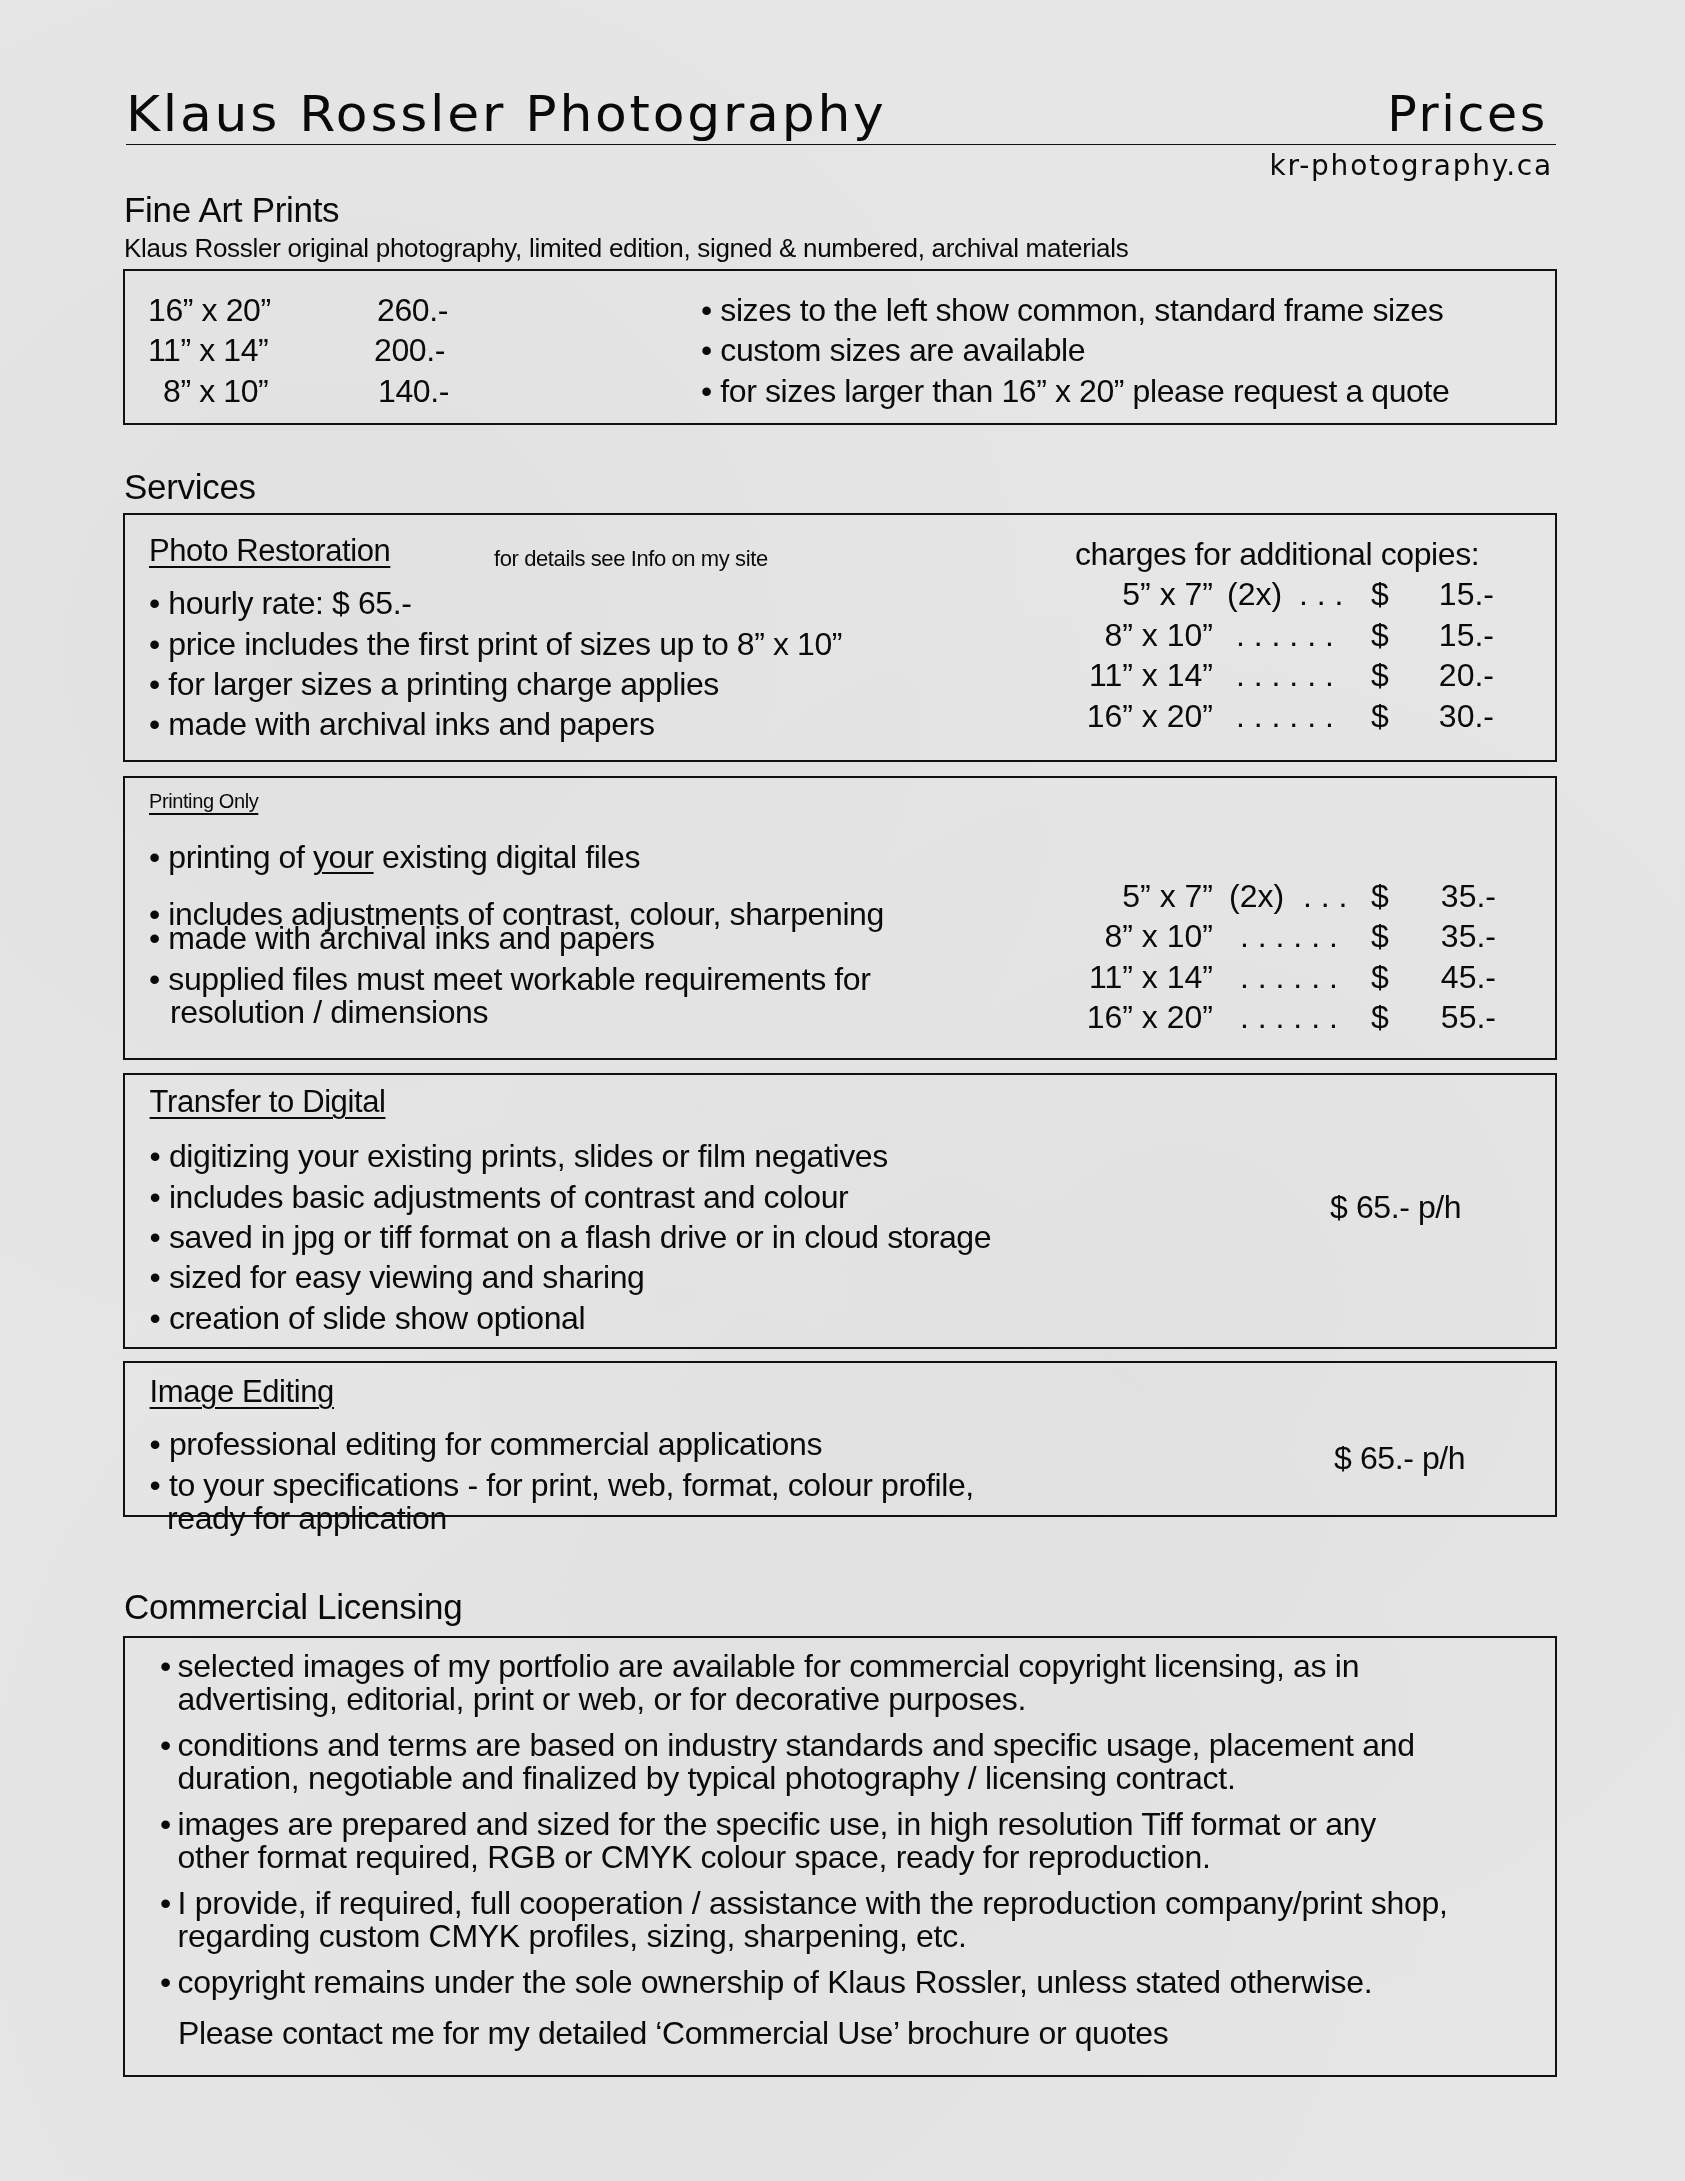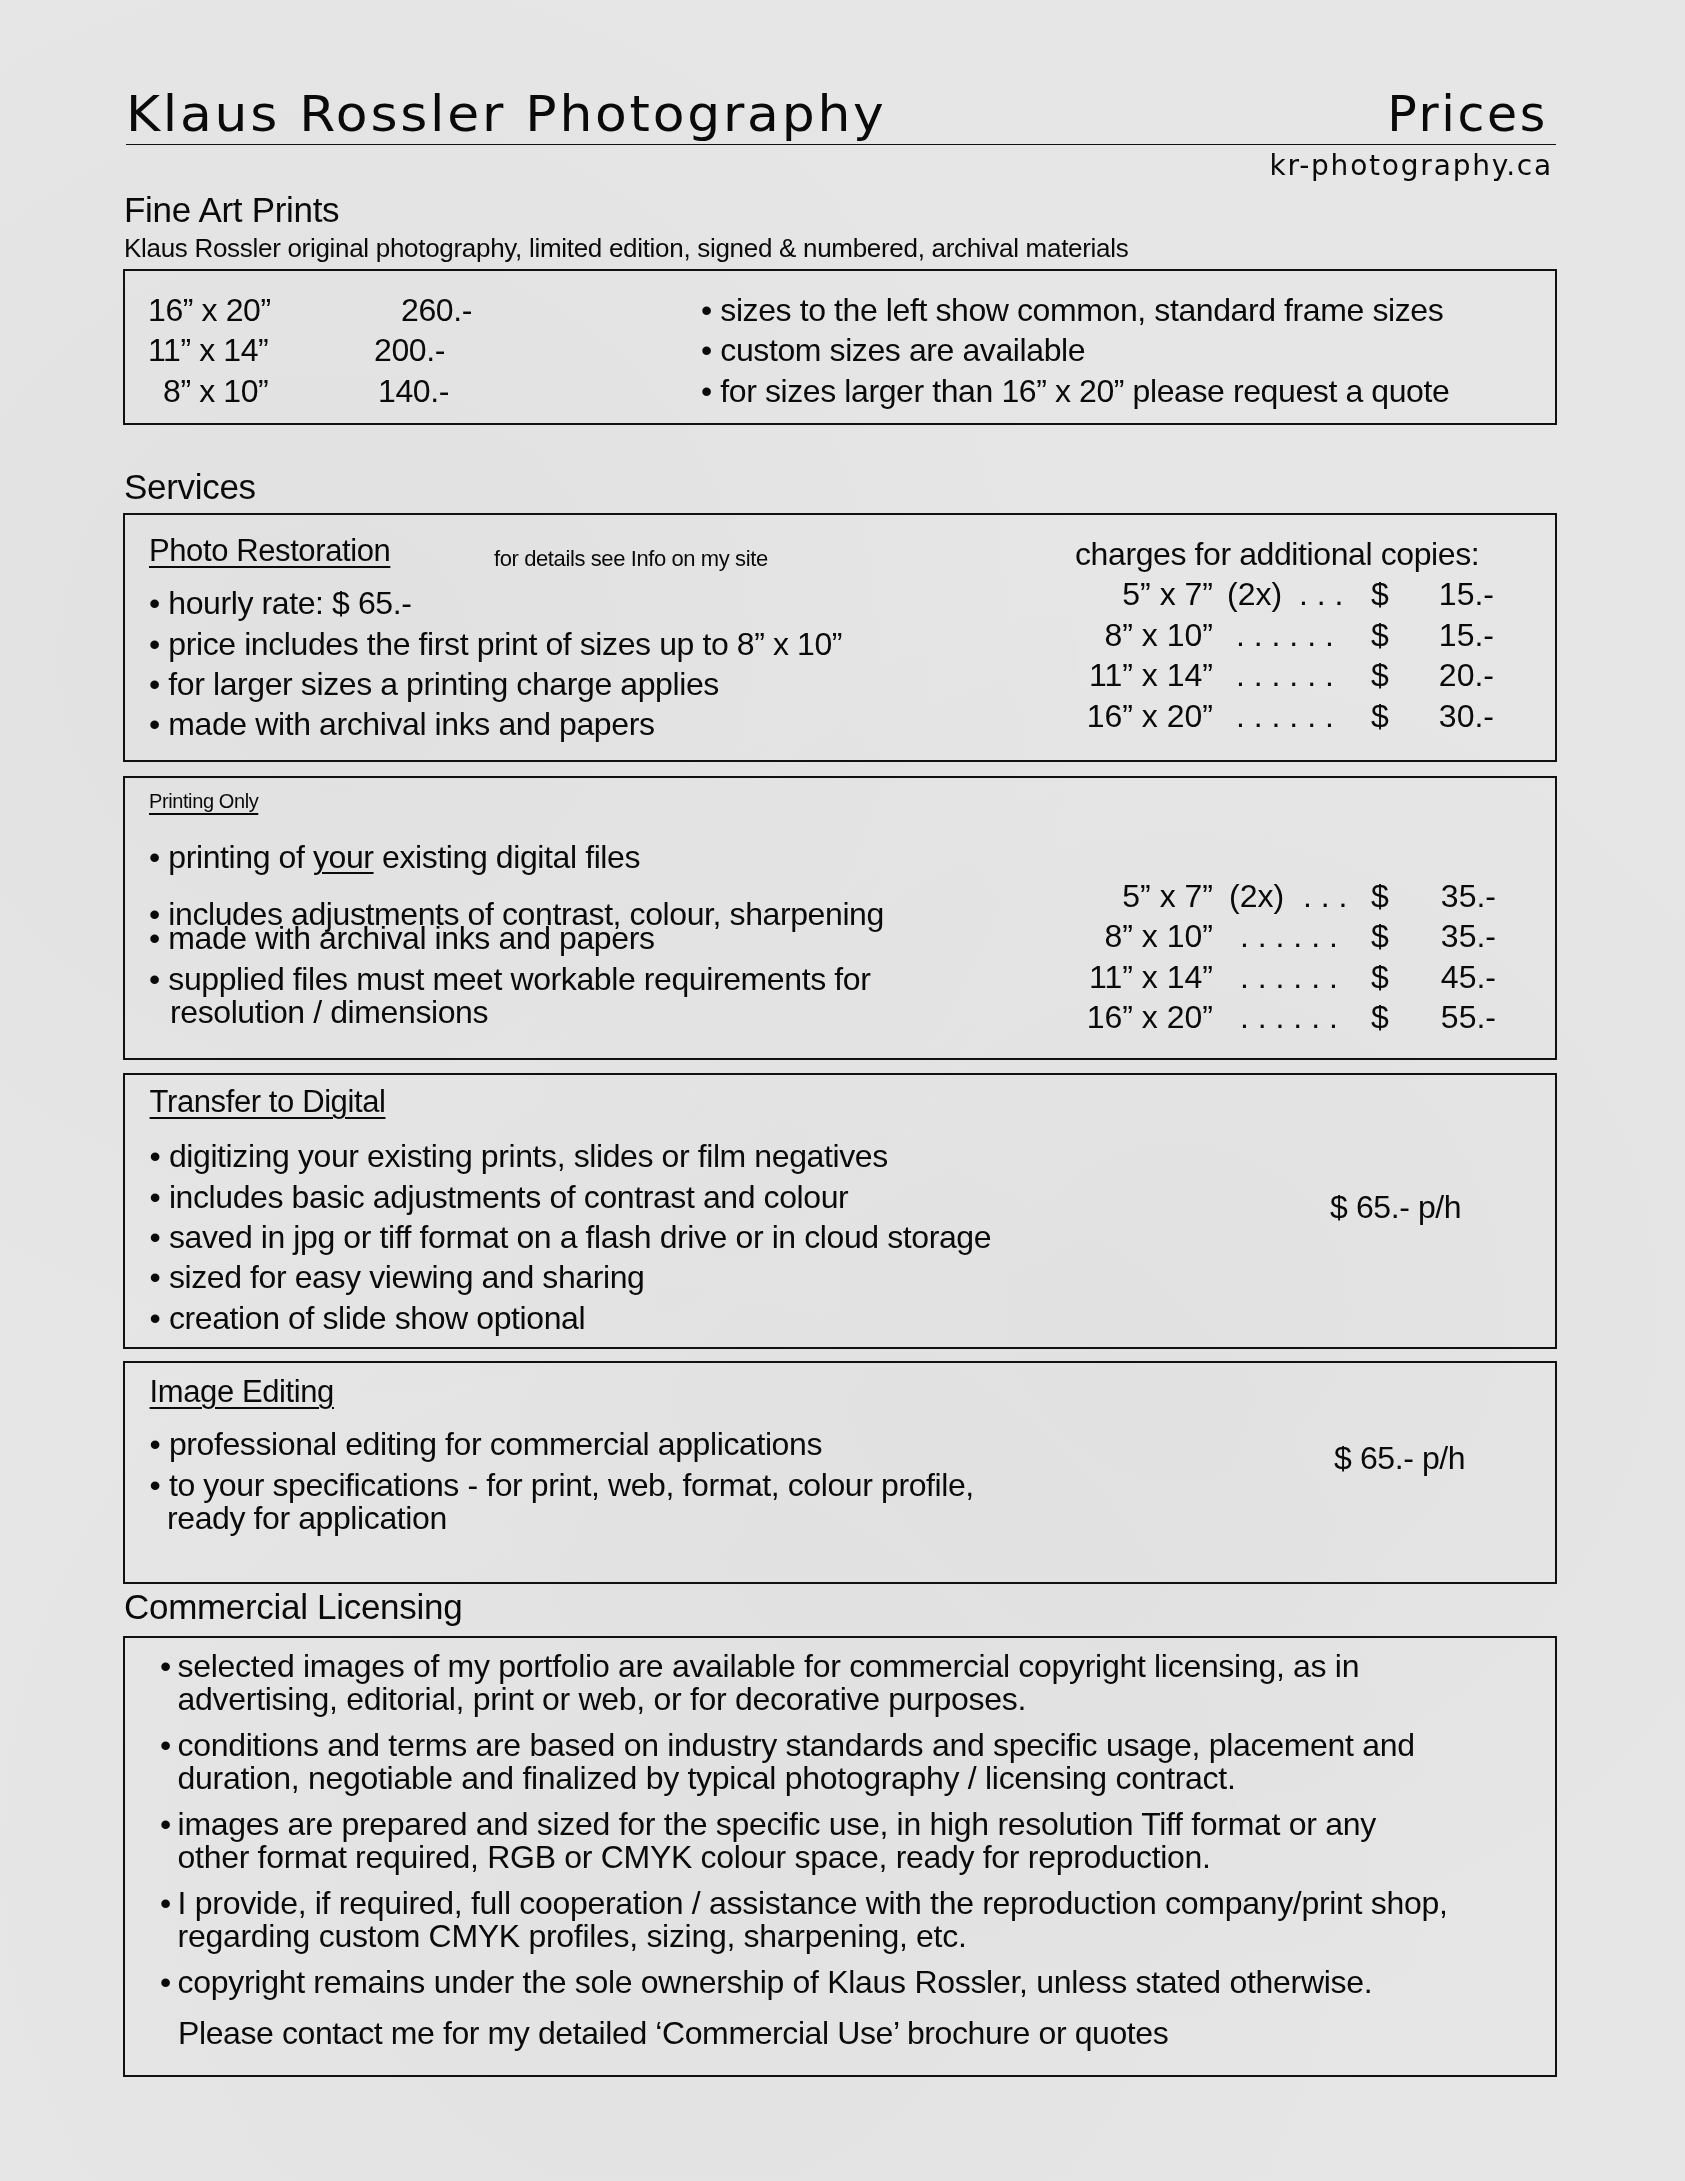--- a/index.html
+++ b/index.html
@@ -53,21 +53,21 @@
 <div class="abs title">Klaus Rossler Photography</div>
 <div class="abs prices-title">Prices</div>
 <div class="abs header-rule"></div>
 <div class="abs site-url">kr-photography.ca</div>
 
 <div class="abs section-heading" style="left:124px; top:190px;">Fine Art Prints</div>
 <div class="abs subtitle" style="left:124px; top:233px;">Klaus Rossler original photography, limited edition, signed &amp; numbered, archival materials</div>
 
 <div class="box" style="left:123px; top:269px; width:1434px; height:156px;">
   <span class="t" style="left:23px; top:21px;">16” x 20”</span>
-  <span class="t" style="left:252px; top:21px;margin-left:24px;">260.-</span>
+  <span class="t" style="left:252px; top:21px;">260.-</span>
   <span class="t" style="left:23px; top:61px;">11” x 14”</span>
   <span class="t" style="left:249px; top:61px;">200.-</span>
   <span class="t" style="left:38px; top:102px;">8” x 10”</span>
   <span class="t" style="left:253px; top:102px;">140.-</span>
 
   <span class="t" style="left:576px; top:21px;">• sizes to the left show common, standard frame sizes</span>
   <span class="t" style="left:576px; top:61px;">• custom sizes are available</span>
   <span class="t" style="left:576px; top:102px;">• for sizes larger than 16” x 20” please request a quote</span>
 </div>
 
@@ -148,21 +148,21 @@
 <div class="box" style="left:123px; top:1073px; width:1434px; height:276px;">
   <span class="t box-title" style="left:24.6px; top:8.8px; font-size:31px;">Transfer to Digital</span>
   <span class="t" style="left:24.6px; top:63px;">• digitizing your existing prints, slides or film negatives</span>
   <span class="t" style="left:24.6px; top:104px;">• includes basic adjustments of contrast and colour</span>
   <span class="t" style="left:24.6px; top:144px;">• saved in jpg or tiff format on a flash drive or in cloud storage</span>
   <span class="t" style="left:24.6px; top:184px;">• sized for easy viewing and sharing</span>
   <span class="t" style="left:24.6px; top:225px;">• creation of slide show optional</span>
   <span class="t" style="left:1205px; top:114px;">$ 65.- p/h</span>
 </div>
 
-<div class="box" style="left:123px; top:1361px; width:1434px; height:223px;padding-left:47px;">
+<div class="box" style="left:123px; top:1361px; width:1434px; height:156px;padding-left:47px;">
   <span class="t box-title" style="left:24.6px; top:10.5px; font-size:31px;">Image Editing</span>
   <span class="t" style="left:24.6px; top:63px;">• professional editing for commercial applications</span>
   <span class="t" style="left:24.6px; top:104px;">• to your specifications - for print, web, format, colour profile,</span>
   <span class="t" style="left:42px; top:137px;">ready for application</span>
   <span class="t" style="left:1209px; top:77px;">$ 65.- p/h</span>
 </div>
 
 <div class="abs section-heading" style="left:124px; top:1587px;">Commercial Licensing</div>
 
 <div class="box" style="left:123px; top:1636px; width:1434px; height:441px;">

